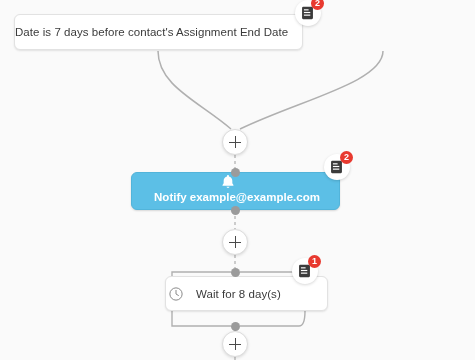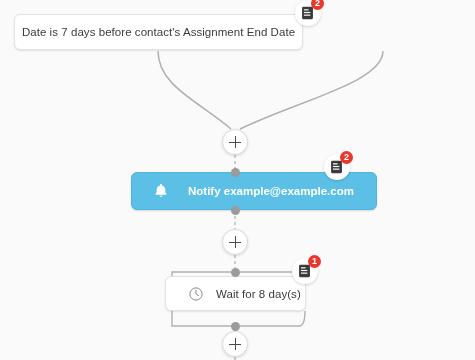--- a/index.html
+++ b/index.html
@@ -63,45 +63,46 @@
     font-weight: bold;
     white-space: nowrap;
   }
 
   
   #trigger-card {
     left: 14px;
     top: 14px;
     width: 289px;
     height: 36px;
-    justify-content: center;
+    justify-content: flex-start;
   }
   
   #add-trigger-card {
     left: 316px;
     top: 14px;
     width: 145px;
     height: 36px;
     justify-content: center;
   }
   
   #notify-card {
     left: 131px;
     top: 172px;
-    width: 246px;
+    width: 209px;
     height: 38px;
-    padding-left: 20px;
+    padding-left: 3px;
+    flex-direction: column;
   }
   
   #wait-card {
     left: 165px;
     top: 276px;
-    width: 141px;
+    width: 163px;
     height: 35px;
-    padding-left: 22px;
+    padding-left: 2px;
   }
 
   
   .bell-icon {
     width: 18px;
     height: 18px;
     flex: 0 0 auto;
     margin-right: 18px;
     display: block;
   }

